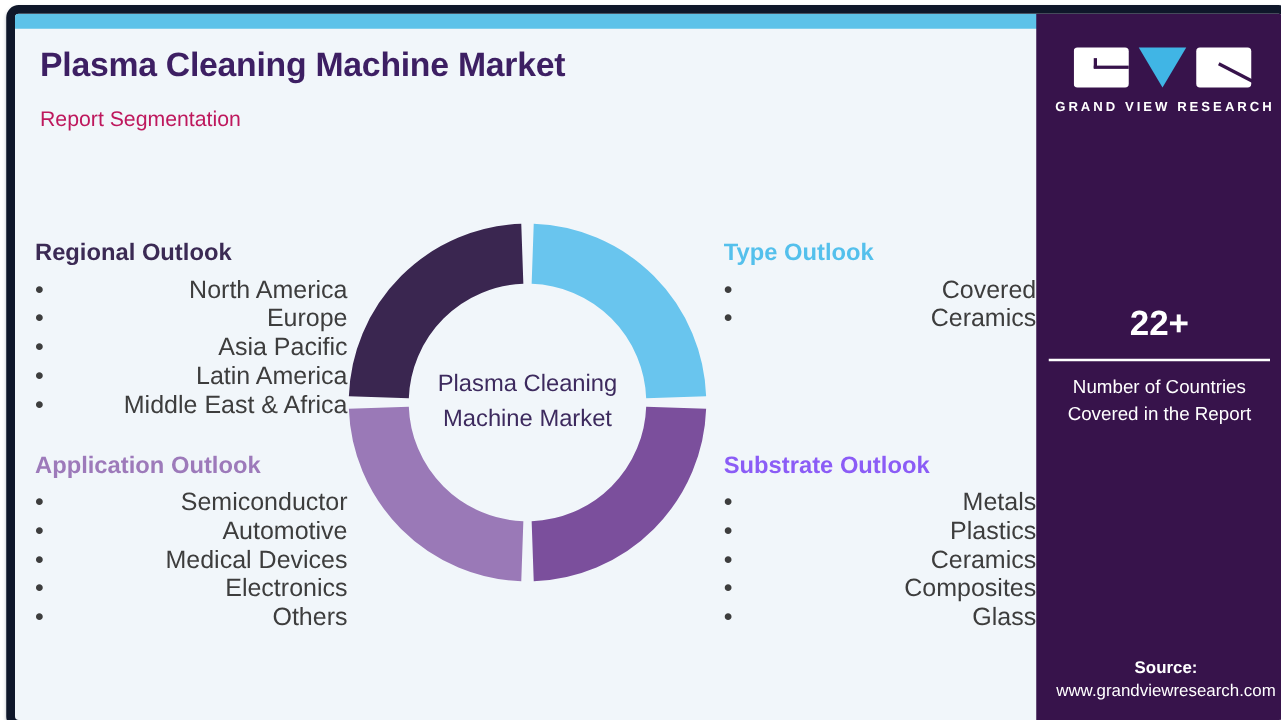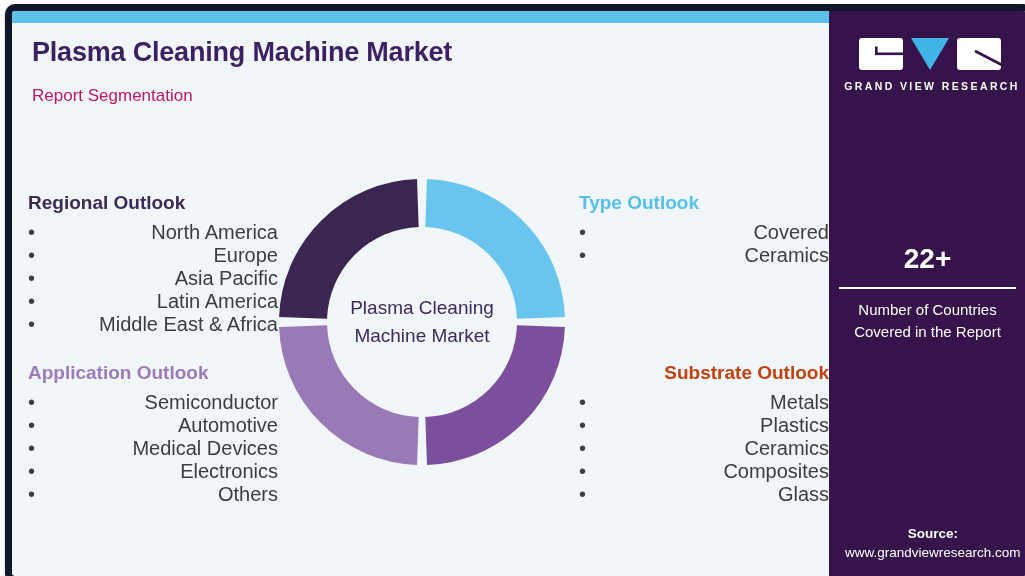--- a/index.html
+++ b/index.html
@@ -101,21 +101,21 @@
 
     <div class="col col-right sec-top">
       <div class="sec-heading" style="color: rgb(84, 192, 236);">Type Outlook</div>
       <ul class="bullets">
           <li>Covered</li>
           <li>Ceramics</li>
         </ul>
     </div>
 
     <div class="col col-right sec-bottom">
-      <div class="sec-heading" style="color: #c2410c; text-align: right;">Substrate Outlook</div>
+      <div class="sec-heading" style="color: #8b5cf6;">Substrate Outlook</div>
       <ul class="bullets">
           <li>Metals</li>
           <li>Plastics</li>
           <li>Ceramics</li>
           <li>Composites</li>
           <li>Glass</li>
         </ul>
     </div>
 
     <div class="donut-wrap">

